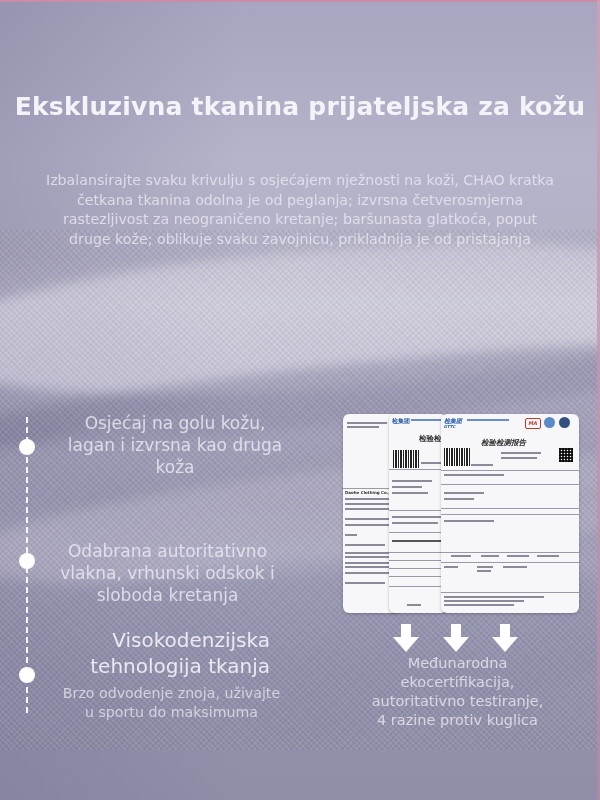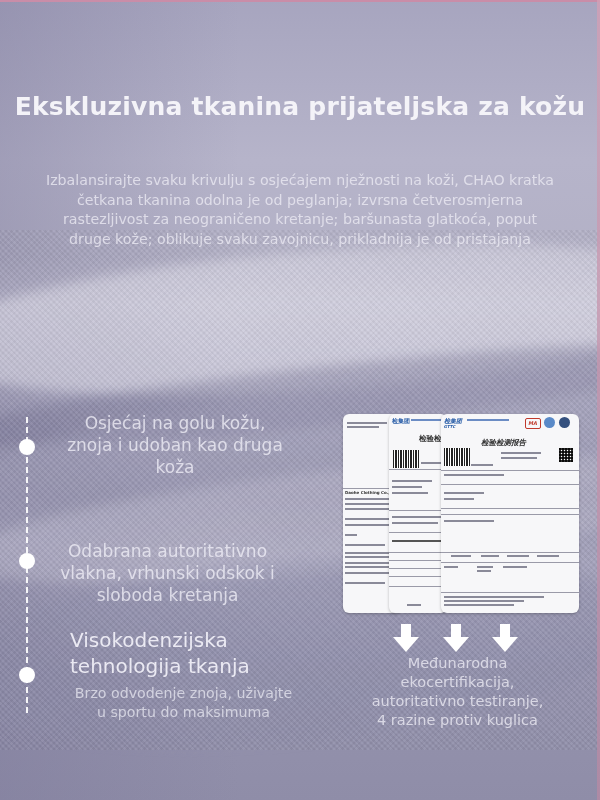--- a/index.html
+++ b/index.html
@@ -47,22 +47,22 @@
   .timeline-line {
     position:absolute; left:26px; top:417px; width:0; height:296px;
     border-left:2px dashed rgba(255,255,255,0.9);
   }
   .dot { position:absolute; left:19px; width:16px; height:16px; border-radius:50%; background:#ffffff; }
   .dot1 { top:439px; } .dot2 { top:553px; } .dot3 { top:667px; }
 
   .feat { position:absolute; text-align:center; color:rgba(238,236,245,0.80); font-size:17px; line-height:22px; }
   .feat1 { left:45px; width:260px; top:412px; }
   .feat2 { left:45px; width:245px; top:540px; }
-  .feat3-title { position:absolute; left:70px; width:200px; top:627px; text-align:left; color:rgba(242,241,248,0.92); font-size:20px; line-height:26px; }
-  .feat3-sub { position:absolute; left:56px; width:255px; top:684px; text-align:center; color:rgba(236,235,244,0.72); font-size:14.2px; line-height:19px; }
+  .feat3-title { position:absolute; left:70px; width:200px; top:627px; text-align:right; color:rgba(242,241,248,0.92); font-size:20px; line-height:26px; }
+  .feat3-sub { position:absolute; left:44px; width:255px; top:684px; text-align:center; color:rgba(236,235,244,0.72); font-size:14.2px; line-height:19px; }
 
   
   .cert-wrap { position:absolute; left:343px; top:414px; width:272px; height:199px; }
   .doc { position:absolute; top:0; height:199px; background:#f7f7f9; border-radius:6px; box-shadow:0 1px 3px rgba(0,0,0,.25); overflow:hidden; }
   .doc1 { left:0; width:58px; }
   .doc2 { left:46px; width:58px; }
   .doc3 { left:98px; width:138px;font-style:italic; }
   .line { position:absolute; height:1px; background:#9a9aa8; }
   .txt { position:absolute; height:2px; background:#8a8a99; }
   .barcode { position:absolute; height:18px; background: repeating-linear-gradient(90deg,#222 0 1px,#fff 1px 2px,#222 2px 4px,#fff 4px 5px); }
@@ -105,21 +105,21 @@
     <div>druge kože; oblikuje svaku zavojnicu, prikladnija je od pristajanja</div>
   </div>
 
   <div class="timeline-line"></div>
   <div class="dot dot1"></div>
   <div class="dot dot2"></div>
   <div class="dot dot3"></div>
 
   <div class="feat feat1">
     <div>Osjećaj na golu kožu,</div>
-    <div>znoja i udoban kao druga</div>
+    <div>lagan i izvrsna kao druga</div>
     <div>koža</div>
   </div>
 
   <div class="feat feat2">
     <div>Odabrana autoritativno</div>
     <div>vlakna, vrhunski odskok i</div>
     <div>sloboda kretanja</div>
   </div>
 
   <div class="feat3-title">

